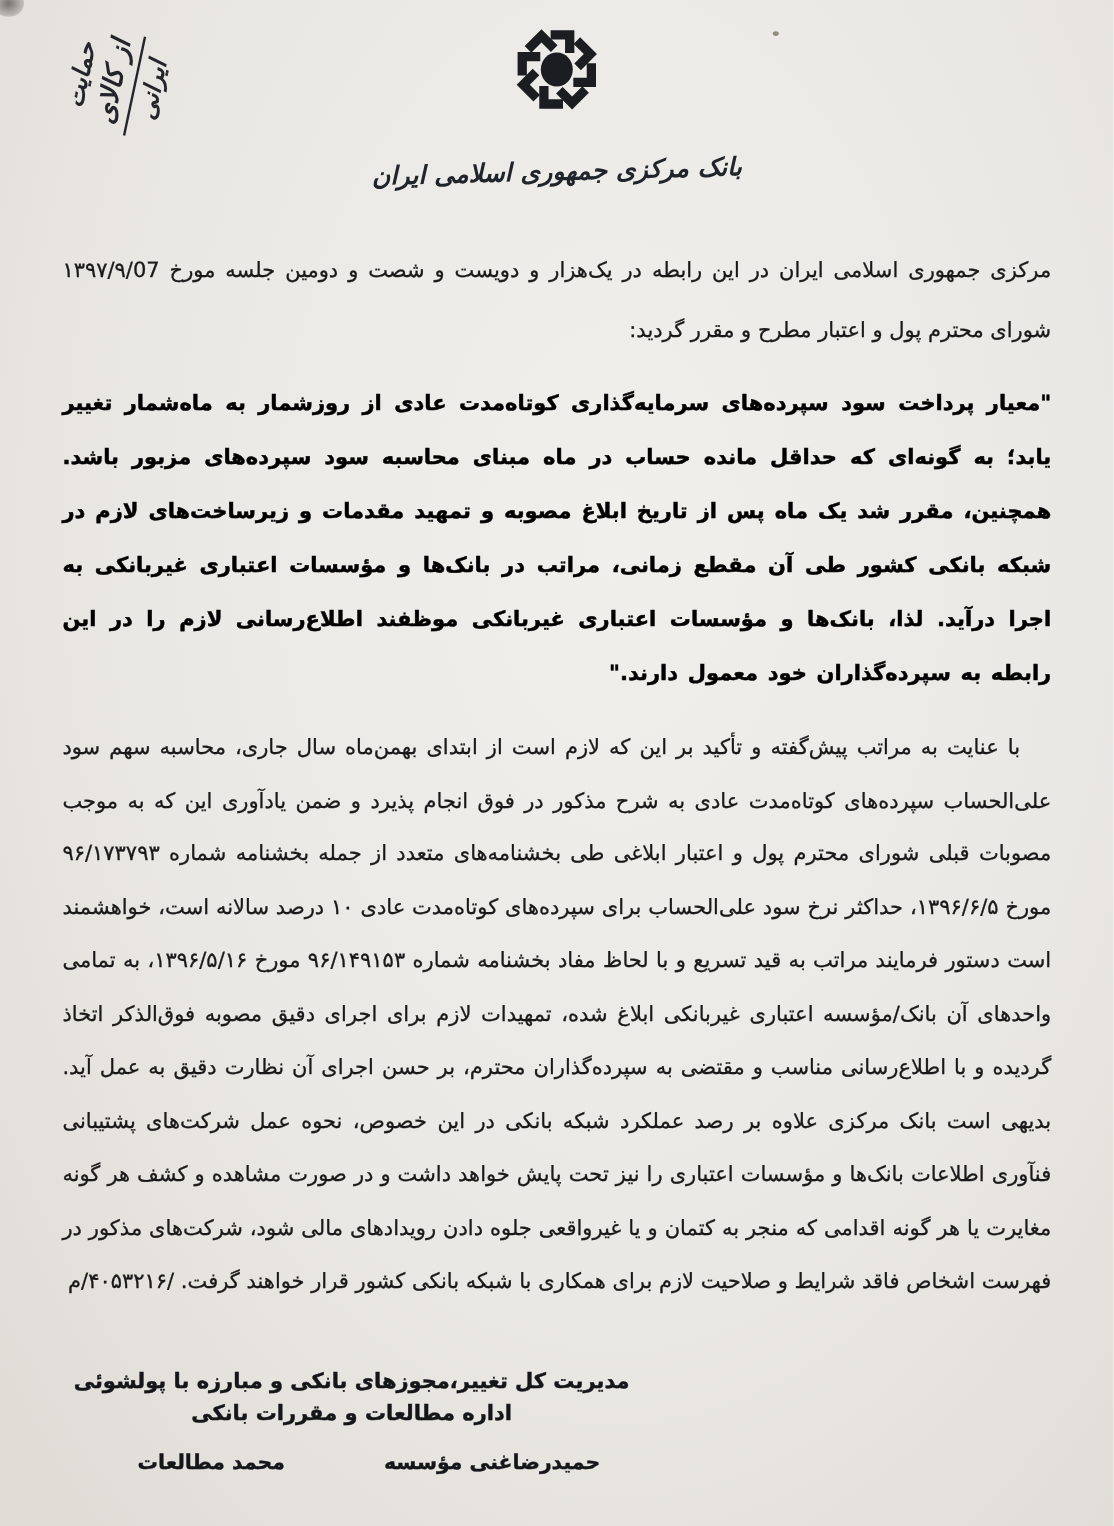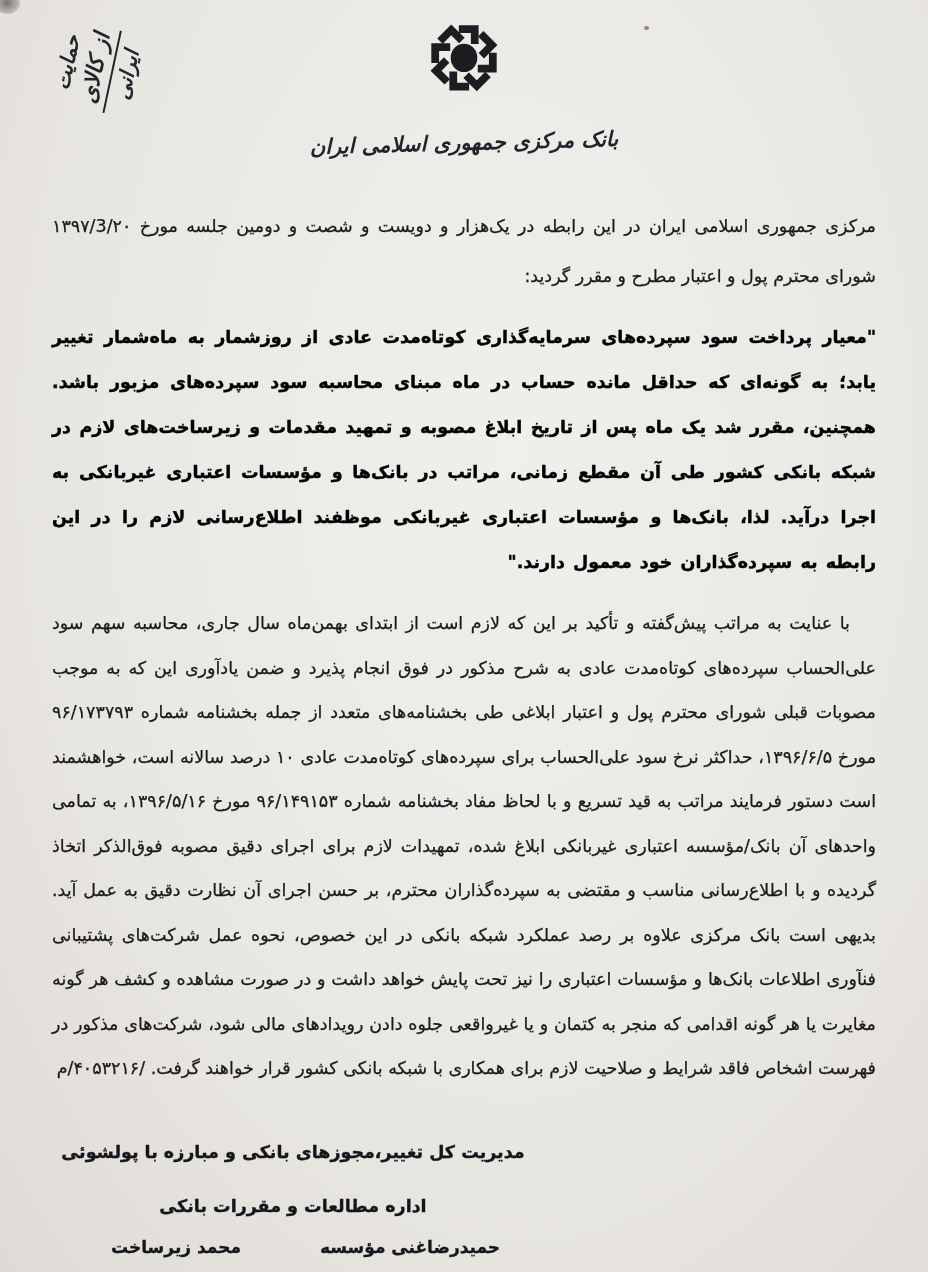--- a/index.html
+++ b/index.html
@@ -42,21 +42,21 @@
   .p1{margin:46px 0 0;line-height:50px;-webkit-text-stroke:.25px #191919;}
   .p2{margin:14px 0 0;line-height:45px;font-weight:bold;color:#000;
       -webkit-text-stroke:.4px #000;word-spacing:2px;}
   .p3{margin:16px 0 0;line-height:44.5px;text-indent:26px;-webkit-text-stroke:.25px #191919;}
   .u{ text-decoration-thickness:1.5px;text-underline-offset:7px; }
 
   .sig-block{
     direction:rtl;width:478px;margin:48px auto 0 54px;text-align:center;color:#14161a;
   }
   .dept1{font-weight:bold;font-size:17.5px;-webkit-text-stroke:.35px #14161a;line-height:26px;}
-  .dept2{font-weight:bold;font-size:17.5px;-webkit-text-stroke:.35px #14161a;line-height:26px;margin-top:28px;}
+  .dept2{font-weight:bold;font-size:17.5px;-webkit-text-stroke:.35px #14161a;line-height:26px;margin-top:0;}
   .signers{display:flex;justify-content:center;gap:44px;margin-top:18px;}
   .signer{width:190px;}
   .signer .name{font-weight:bold;font-size:17px;-webkit-text-stroke:.3px #14161a;}
 </style>
 </head>
 <body>
 
 <div class="corner-smudge"></div>
 <div class="scan-speck"></div>
 
@@ -81,34 +81,34 @@
           <path transform="translate(50,51) rotate(270)" d="M-6,-38 L17,-38 L17,-16 L8,-16 L8,-29 L-6,-29 Z"></path>
           <path transform="translate(50,51) rotate(315)" d="M-6,-38 L17,-38 L17,-16 L8,-16 L8,-29 L-6,-29 Z"></path>
         </g>
       </g>
     </svg>
   </span>
   <div class="bank-name">بانک مرکزی جمهوری اسلامی ایران</div>
 </div>
 
 <div class="doc">
-  <p class="p1">مرکزی جمهوری اسلامی ایران در این رابطه در یک‌هزار و دویست و شصت و دومین جلسه مورخ ۱۳۹۷/3/۲۰ شورای محترم پول و اعتبار مطرح و مقرر گردید:</p>
+  <p class="p1">مرکزی جمهوری اسلامی ایران در این رابطه در یک‌هزار و دویست و شصت و دومین جلسه مورخ ۱۳۹۷/۹/07 شورای محترم پول و اعتبار مطرح و مقرر گردید:</p>
   <p class="p2">"معیار پرداخت سود سپرده‌های سرمایه‌گذاری کوتاه‌مدت عادی از روزشمار به ماه‌شمار تغییر یابد؛ به گونه‌ای که حداقل مانده حساب در ماه مبنای محاسبه سود سپرده‌های مزبور باشد. همچنین، مقرر شد یک ماه پس از تاریخ ابلاغ مصوبه و تمهید مقدمات و زیرساخت‌های لازم در شبکه بانکی کشور طی آن مقطع زمانی، مراتب در بانک‌ها و مؤسسات اعتباری غیربانکی به اجرا درآید. لذا، بانک‌ها و مؤسسات اعتباری غیربانکی موظفند اطلاع‌رسانی لازم را در این رابطه به سپرده‌گذاران خود معمول دارند."</p>
   <p class="p3"><span>با عنایت به مراتب پیش‌گفته و تأکید بر این که لازم است از ابتدای بهمن‌ماه سال جاری، محاسبه سهم سود علی‌الحساب سپرده‌های کوتاه‌مدت عادی به شرح مذکور در فوق انجام پذیرد و ضمن یادآوری این که به موجب مصوبات قبلی شورای محترم پول و اعتبار ابلاغی طی بخشنامه‌های متعدد از جمله بخشنامه شماره ۹۶/۱۷۳۷۹۳ مورخ ۱۳۹۶/۶/۵، </span><span class="u">حداکثر نرخ سود علی‌الحساب برای سپرده‌های کوتاه‌مدت عادی ۱۰ درصد سالانه است</span><span>، خواهشمند است دستور فرمایند مراتب به قید تسریع و با لحاظ مفاد بخشنامه شماره ۹۶/۱۴۹۱۵۳ مورخ ۱۳۹۶/۵/۱۶، به تمامی واحدهای آن بانک/مؤسسه اعتباری غیربانکی ابلاغ شده، تمهیدات لازم برای اجرای دقیق مصوبه فوق‌الذکر اتخاذ گردیده و با اطلاع‌رسانی مناسب و مقتضی به سپرده‌گذاران محترم، بر حسن اجرای آن نظارت دقیق به عمل آید. بدیهی است بانک مرکزی علاوه بر رصد عملکرد شبکه بانکی در این خصوص، نحوه عمل شرکت‌های پشتیبانی فنآوری اطلاعات بانک‌ها و مؤسسات اعتباری را نیز تحت پایش خواهد داشت و در صورت مشاهده و کشف هر گونه مغایرت یا هر گونه اقدامی که منجر به کتمان و یا غیرواقعی جلوه دادن رویدادهای مالی شود، شرکت‌های مذکور در فهرست اشخاص فاقد شرایط و صلاحیت لازم برای همکاری با شبکه بانکی کشور قرار خواهند گرفت. /۴۰۵۳۲۱۶/م</span></p>
 </div>
 
 <div class="sig-block">
   <div class="dept1">مدیریت کل تغییر،مجوزهای بانکی و مبارزه با پولشوئی</div>
   <div class="dept2">اداره مطالعات و مقررات بانکی</div>
   <div class="signers">
 
     <div class="signer">
       <div class="name">حمیدرضاغنی مؤسسه</div>
 
     </div>
 
     <div class="signer">
-      <div class="name">محمد زیرساخت</div>
+      <div class="name">محمد مطالعات</div>
 
     </div>
 
   </div>
 </div>
 
 </body></html>

